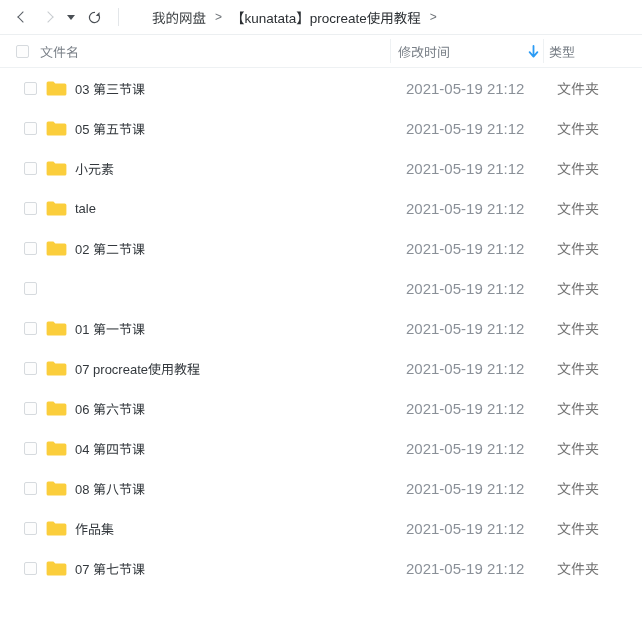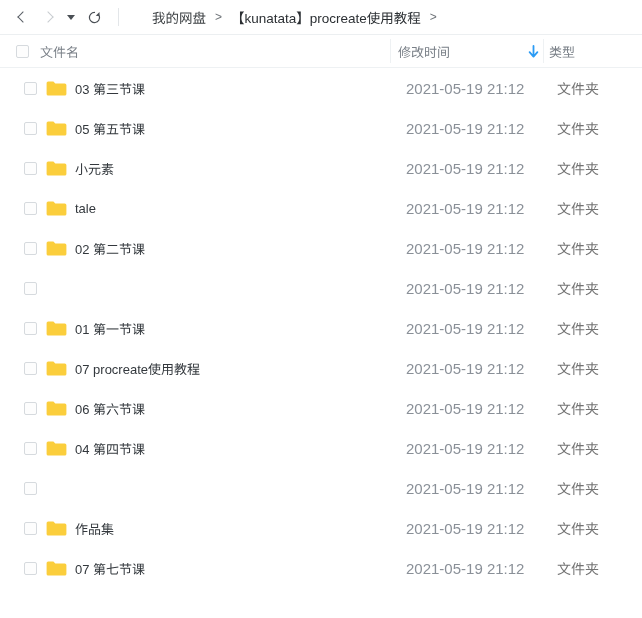--- a/index.html
+++ b/index.html
@@ -373,20 +373,26 @@
           </svg>
           <span class="fname">04 第四节课</span>
         </div>
         <div class="cell c-time ftime">2021-05-19 21:12</div>
         <div class="cell c-type ftype">文件夹</div>
       </div>
       <div class="row">
         <div class="cell c-check">
           <span class="cb"></span>
         </div>
+        <div class="cell c-name">
+          <svg class="folder-ico" viewBox="0 0 21 17">
+            <path d="M0.6 3.1 A1.6 1.6 0 0 1 2.2 1.5 H7.4 L9.3 3.5 H18.8 A1.6 1.6 0 0 1 20.4 5.1 V14 A1.6 1.6 0 0 1 18.8 15.6 H2.2 A1.6 1.6 0 0 1 0.6 14 Z" fill="#fbce3c"></path>
+          </svg>
+          <span class="fname">08 第八节课</span>
+        </div>
         <div class="cell c-time ftime">2021-05-19 21:12</div>
         <div class="cell c-type ftype">文件夹</div>
       </div>
       <div class="row">
         <div class="cell c-check">
           <span class="cb"></span>
         </div>
         <div class="cell c-name">
           <svg class="folder-ico" viewBox="0 0 21 17">
             <path d="M0.6 3.1 A1.6 1.6 0 0 1 2.2 1.5 H7.4 L9.3 3.5 H18.8 A1.6 1.6 0 0 1 20.4 5.1 V14 A1.6 1.6 0 0 1 18.8 15.6 H2.2 A1.6 1.6 0 0 1 0.6 14 Z" fill="#fbce3c"></path>

